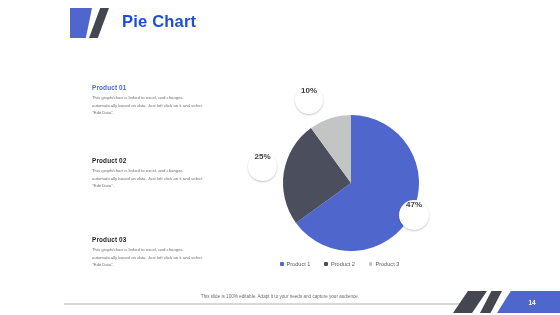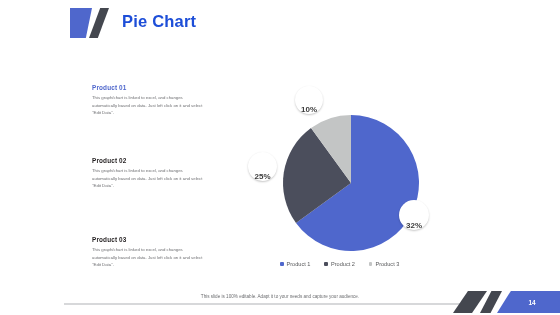--- a/index.html
+++ b/index.html
@@ -83,21 +83,21 @@
     width: 230px; height: 195px;
   }
   .pie-svg { position: absolute; left: 0; top: 0; }
 
   .callout {
     position: absolute;
     border-radius: 50%;
     background: #ffffff;
     box-shadow: 0 1px 2px rgba(0,0,0,0.22);
     display: flex;
-    align-items: flex-end;
+    align-items: flex-start;
     justify-content: center;
     font-size: 8px;
     font-weight: bold;
     color: #3c3c3c;
   }
   #callout-10 { left: 50px; top: 4px;  width: 28px; height: 28px; }
   #callout-25 { left: 3px;  top: 70px; width: 29px; height: 29px; }
   #callout-65 { left: 154px; top: 118px; width: 30px; height: 30px; }
 
   
@@ -211,21 +211,21 @@
       </g>
   </svg>
 
   <div class="callout" id="callout-10">
     <span>10%</span>
   </div>
   <div class="callout" id="callout-25">
     <span>25%</span>
   </div>
   <div class="callout" id="callout-65">
-    <span>32%</span>
+    <span>47%</span>
   </div>
 </div>
 
 <div class="legend">
   <div class="legend-item">
     <span class="legend-marker" id="lm0" style="background: rgb(79, 103, 204);"></span>
     <span class="legend-label">Product 1</span>
   </div>
   <div class="legend-item">
     <span class="legend-marker" id="lm1" style="background: rgb(75, 78, 92);"></span>

